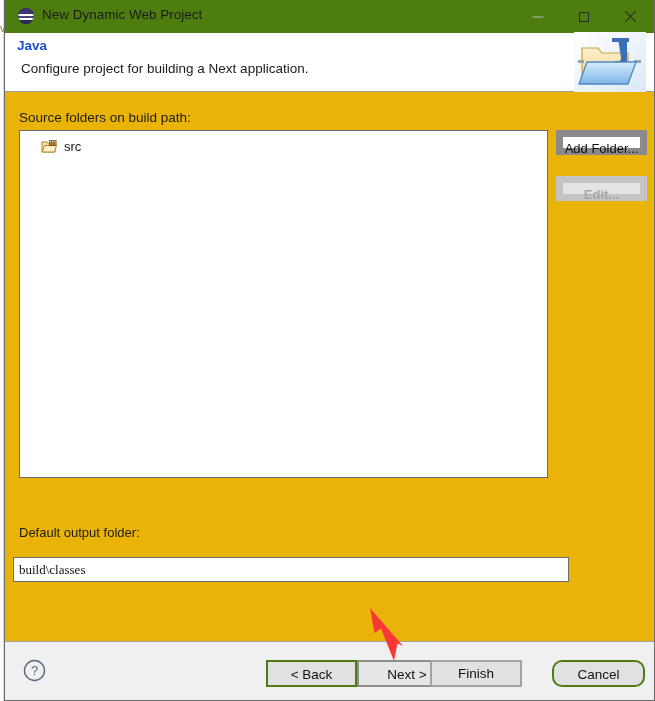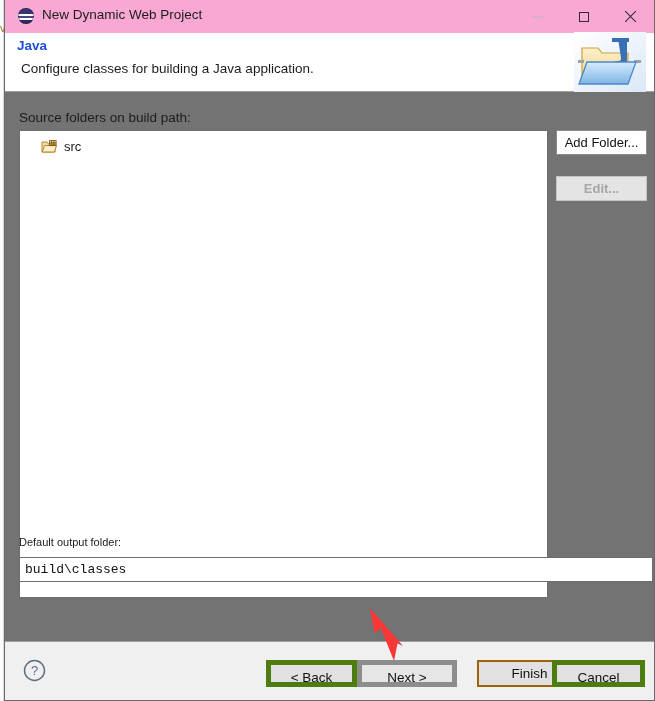--- a/index.html
+++ b/index.html
@@ -53,21 +53,21 @@
     border-bottom: 1px solid #6b6b6b;
     box-sizing: border-box;
   }
 
   
   #titlebar {
     position: absolute;
     left: 0; top: 0;
     right: 0;
     height: 33px;
-    background: #f9a8d4;
+    background: #4d7c0f;
   }
   #titlebar-icon {
     position: absolute;
     left: 13px; top: 8px;
     width: 16px; height: 16px;
     border-radius: 50%;
     background: linear-gradient(180deg,
         #3b3470 0%, #3b3470 38%,
         #ffffff 38%, #ffffff 50%,
         #4a4480 50%, #4a4480 62%,
@@ -147,33 +147,33 @@
     right: 8px; top: -1px;
     width: 72px; height: 60px;
   }
 
   
   #body {
     position: absolute;
     left: 0; top: 92px;
     right: 0;
     bottom: 59px;
-    background: #737373;
+    background: #eab308;
   }
   #source-label {
     position: absolute;
     left: 14px; top: 18px;
     font-size: 13.5px;
     color: #1c1c1c;
   }
   #source-list {
     position: absolute;
     left: 14px; top: 38px;
     width: 529px;
-    height: 468px;
+    height: 348px;
     background: #ffffff;
     border: 1px solid #6e6e6e;
     box-sizing: border-box;
     overflow: hidden;
   }
   #list-item-src {
     position: absolute;
     left: 21px; top: 6px;
     height: 18px;
     display: flex;
@@ -185,53 +185,53 @@
   .side-btn {
     position: absolute;
     left: 551px;
     width: 91px;
     height: 25px;
     font-family: "Liberation Sans", sans-serif;
     font-size: 13px;
     text-align: center;
     line-height: 23px;
     box-sizing: border-box;
-    border: 1px solid #0f766e;
+    border: 7px solid #0f766e;
   }
   .side-btn.enabled {
     background: #ffffff;
     color: #101010;
     border-color: #8a8a8a;
     cursor: default;
   }
   .side-btn.disabled {
     background: #e4e4e4;
     color: #a6a6a6;
     border-color: #c4c4c4;
     cursor: default;
   }
   #btn-add-folder { top: 38px; }
   #btn-edit       { top: 84px; font-weight: bold; }
   #btn-remove     { top: 106px; }
 
   #output-label {
     position: absolute;
-    left: 14px; top: 444px;
-    font-size: 11px;
+    left: 14px; top: 433px;
+    font-size: 13px;
     color: #1c1c1c;
   }
   #output-input {
     position: absolute;
-    left: 14px; top: 465px;
-    width: 634px;
+    left: 8px; top: 465px;
+    width: 556px;
     height: 25px;
     background: #ffffff;
     border: 1px solid #6e6e6e;
     box-sizing: border-box;
-    font-family: Liberation Mono, monospace;
+    font-family: Liberation Serif, serif;
     font-size: 13px;
     color: #111111;
     padding: 0 5px;
     outline: none;
   }
 
   
   #footer {
     position: absolute;
     left: 0; right: 0; bottom: 0;
@@ -243,33 +243,33 @@
   #help-icon {
     position: absolute;
     left: 18px; top: 17px;
     width: 23px; height: 23px;
   }
   .foot-btn {
     position: absolute;
     top: 18px;
     height: 27px;
     background: #e1e1e1;
-    border: 5px solid #4d7c0f;
+    border: 2px solid #4d7c0f;
     box-sizing: border-box;
     font-family: "Liberation Sans", sans-serif;
     font-size: 13.5px;
     color: #101010;
     text-align: center;
     line-height: 25px;
     cursor: default;
   }
   #btn-back   { left: 261px; width: 91px; }
   #btn-next   { left: 352px; width: 100px; border-color: #8d8d8d; background:#e6e6e6; }
-  #btn-finish { left: 472px; width: 105px; border: 2px solid #a16207; background:#e1e1e1; line-height:23px; }
-  #btn-cancel { left: 547px; width: 93px; }
+  #btn-finish { left: 425px; width: 92px; border: 2px solid #a3a3a3; background:#e1e1e1; line-height:23px; }
+  #btn-cancel { left: 547px; width: 93px; border-radius: 10px; }
 
   
   #annotation-arrow {
     position: absolute;
     left: 364px; top: 605px;
     width: 44px; height: 68px;
     pointer-events: none;
   }
 </style>
 </head>
@@ -292,21 +292,21 @@
     <div class="wc" id="btn-max">
       <span class="wc-glyph"></span>
     </div>
     <div class="wc" id="btn-close">
       <span class="wc-glyph"></span>
     </div>
   </div>
 
   <div id="header">
     <div id="header-title">Java</div>
-    <div id="header-desc">Configure classes for building a Java application.</div>
+    <div id="header-desc">Configure project for building a Next application.</div>
 
     <svg id="header-banner-icon" viewBox="0 0 72 60">
       <defs>
         <linearGradient id="bgwash" x1="0" y1="0" x2="1" y2="1">
           <stop offset="0" stop-color="#ffffff"></stop>
           <stop offset="1" stop-color="#dbe8f7"></stop>
         </linearGradient>
         <linearGradient id="folderback" x1="0" y1="0" x2="0" y2="1">
           <stop offset="0" stop-color="#fdf0cd"></stop>
           <stop offset="1" stop-color="#f0d58d"></stop>

